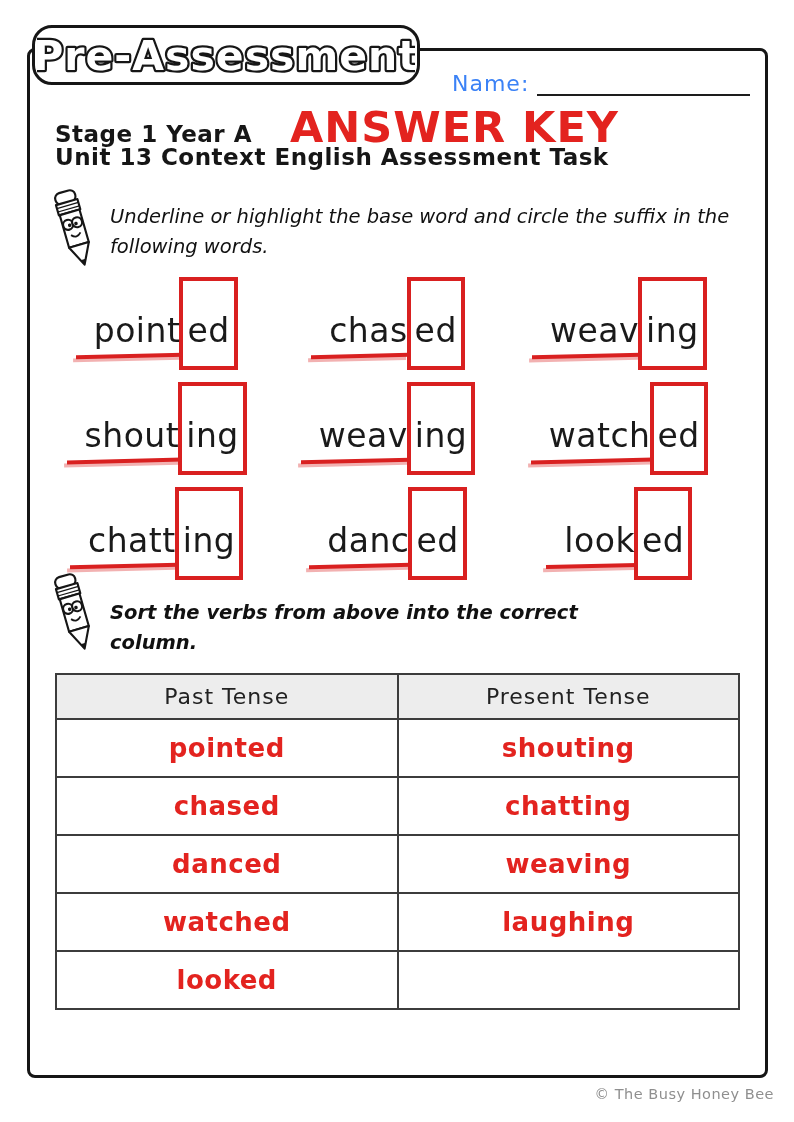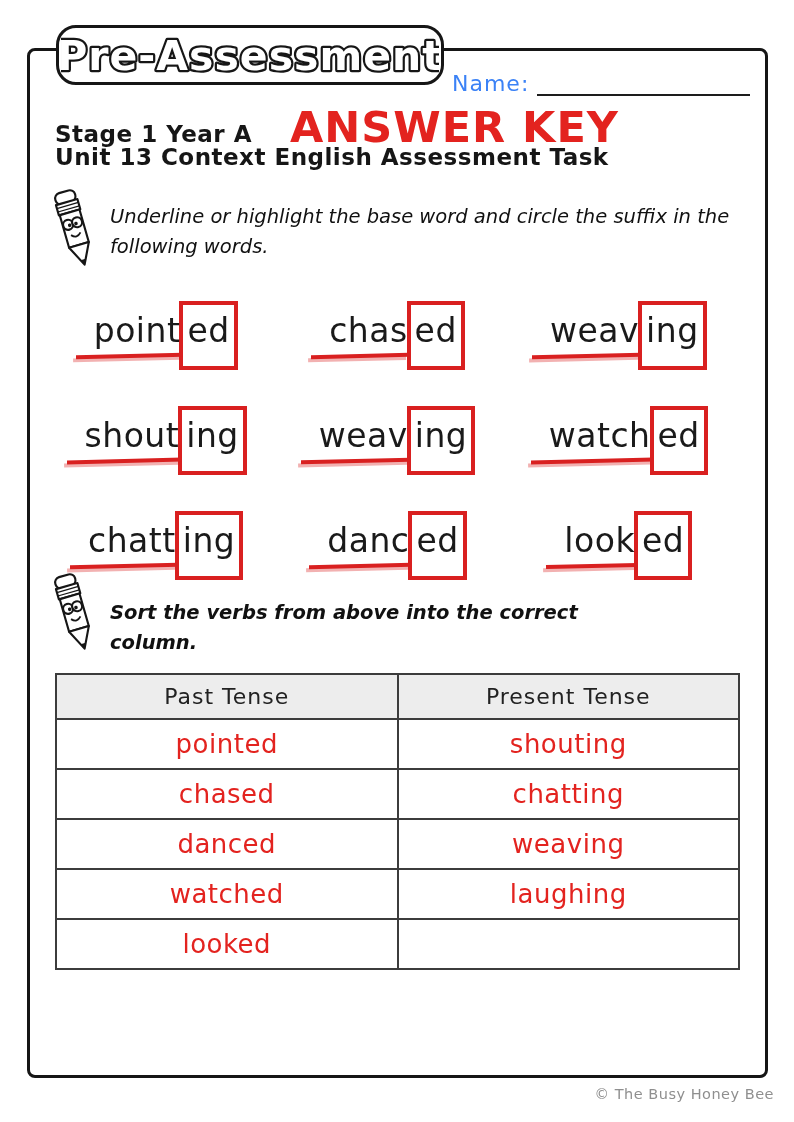--- a/index.html
+++ b/index.html
@@ -15,21 +15,21 @@
     width:794px;height:1122px;position:relative;overflow:hidden;
     font-family:"DejaVu Sans","Liberation Sans",sans-serif;color:var(--ink);
   }
   
   .page-frame{
     position:absolute;left:27px;top:48px;width:741px;height:1030px;
     border:3.5px solid var(--ink);border-radius:8px;background:#fff;
   }
   
   .title-box{
-    position:absolute;left:56px;top:25px;width:388px;height:60px;
+    position:absolute;left:32px;top:25px;width:388px;height:60px;
     border:3.5px solid var(--ink);border-radius:20px;background:#fff;z-index:3;
     display:flex;align-items:center;justify-content:center;
   }
   
   .name-row{
     position:absolute;left:452px;top:70px;width:298px;z-index:3;
     display:flex;align-items:flex-end;
   }
   .name-label{font-size:22px;letter-spacing:1px;color:#3b82f6;}
   .name-line{flex:1;border-bottom:2px solid #1d1d1d;height:26px;margin-left:8px;}
@@ -60,35 +60,35 @@
   .word-cell{position:relative;}
   .word{font-size:33px;color:#1a1a1a;letter-spacing:0.5px;white-space:nowrap;}
   .base{position:relative;}
   .base::after{
     content:"";position:absolute;left:-18px;right:-2px;bottom:-8px;height:4px;
     background:var(--mark-red);transform:rotate(-1.4deg);
     box-shadow:-3px 3px 0 rgba(217,32,32,.35);
   }
   .suffix{
     border:4.5px solid var(--mark-red);
-    padding:6px 4px 16px;margin-left:-1px;
+    padding:30px 4px 16px;margin-left:-1px;
   }
   
   .sort-table{
     position:absolute;left:55px;top:673px;width:685px;z-index:3;
     border-collapse:collapse;table-layout:fixed;
   }
   .sort-table th{
     height:45px;background:var(--hdr-bg);border:2px solid var(--tbl-border);
     font-weight:400;font-size:22px;color:#222;letter-spacing:1px;
   }
   .sort-table td{
-    height:50px;border:2px solid var(--tbl-border);
+    height:58px;border:2px solid var(--tbl-border);
     text-align:center;vertical-align:middle;
-    font-weight:400;font-size:26px;color:var(--text-red);letter-spacing:.5px;
+    font-weight:700;font-size:26px;color:var(--text-red);letter-spacing:.5px;
   }
   
   .footer{
     position:absolute;right:20px;top:1086px;z-index:3;
     font-size:14.5px;color:#8f8f8f;letter-spacing:.5px;
   }
 </style>
 </head>
 <body>
 

